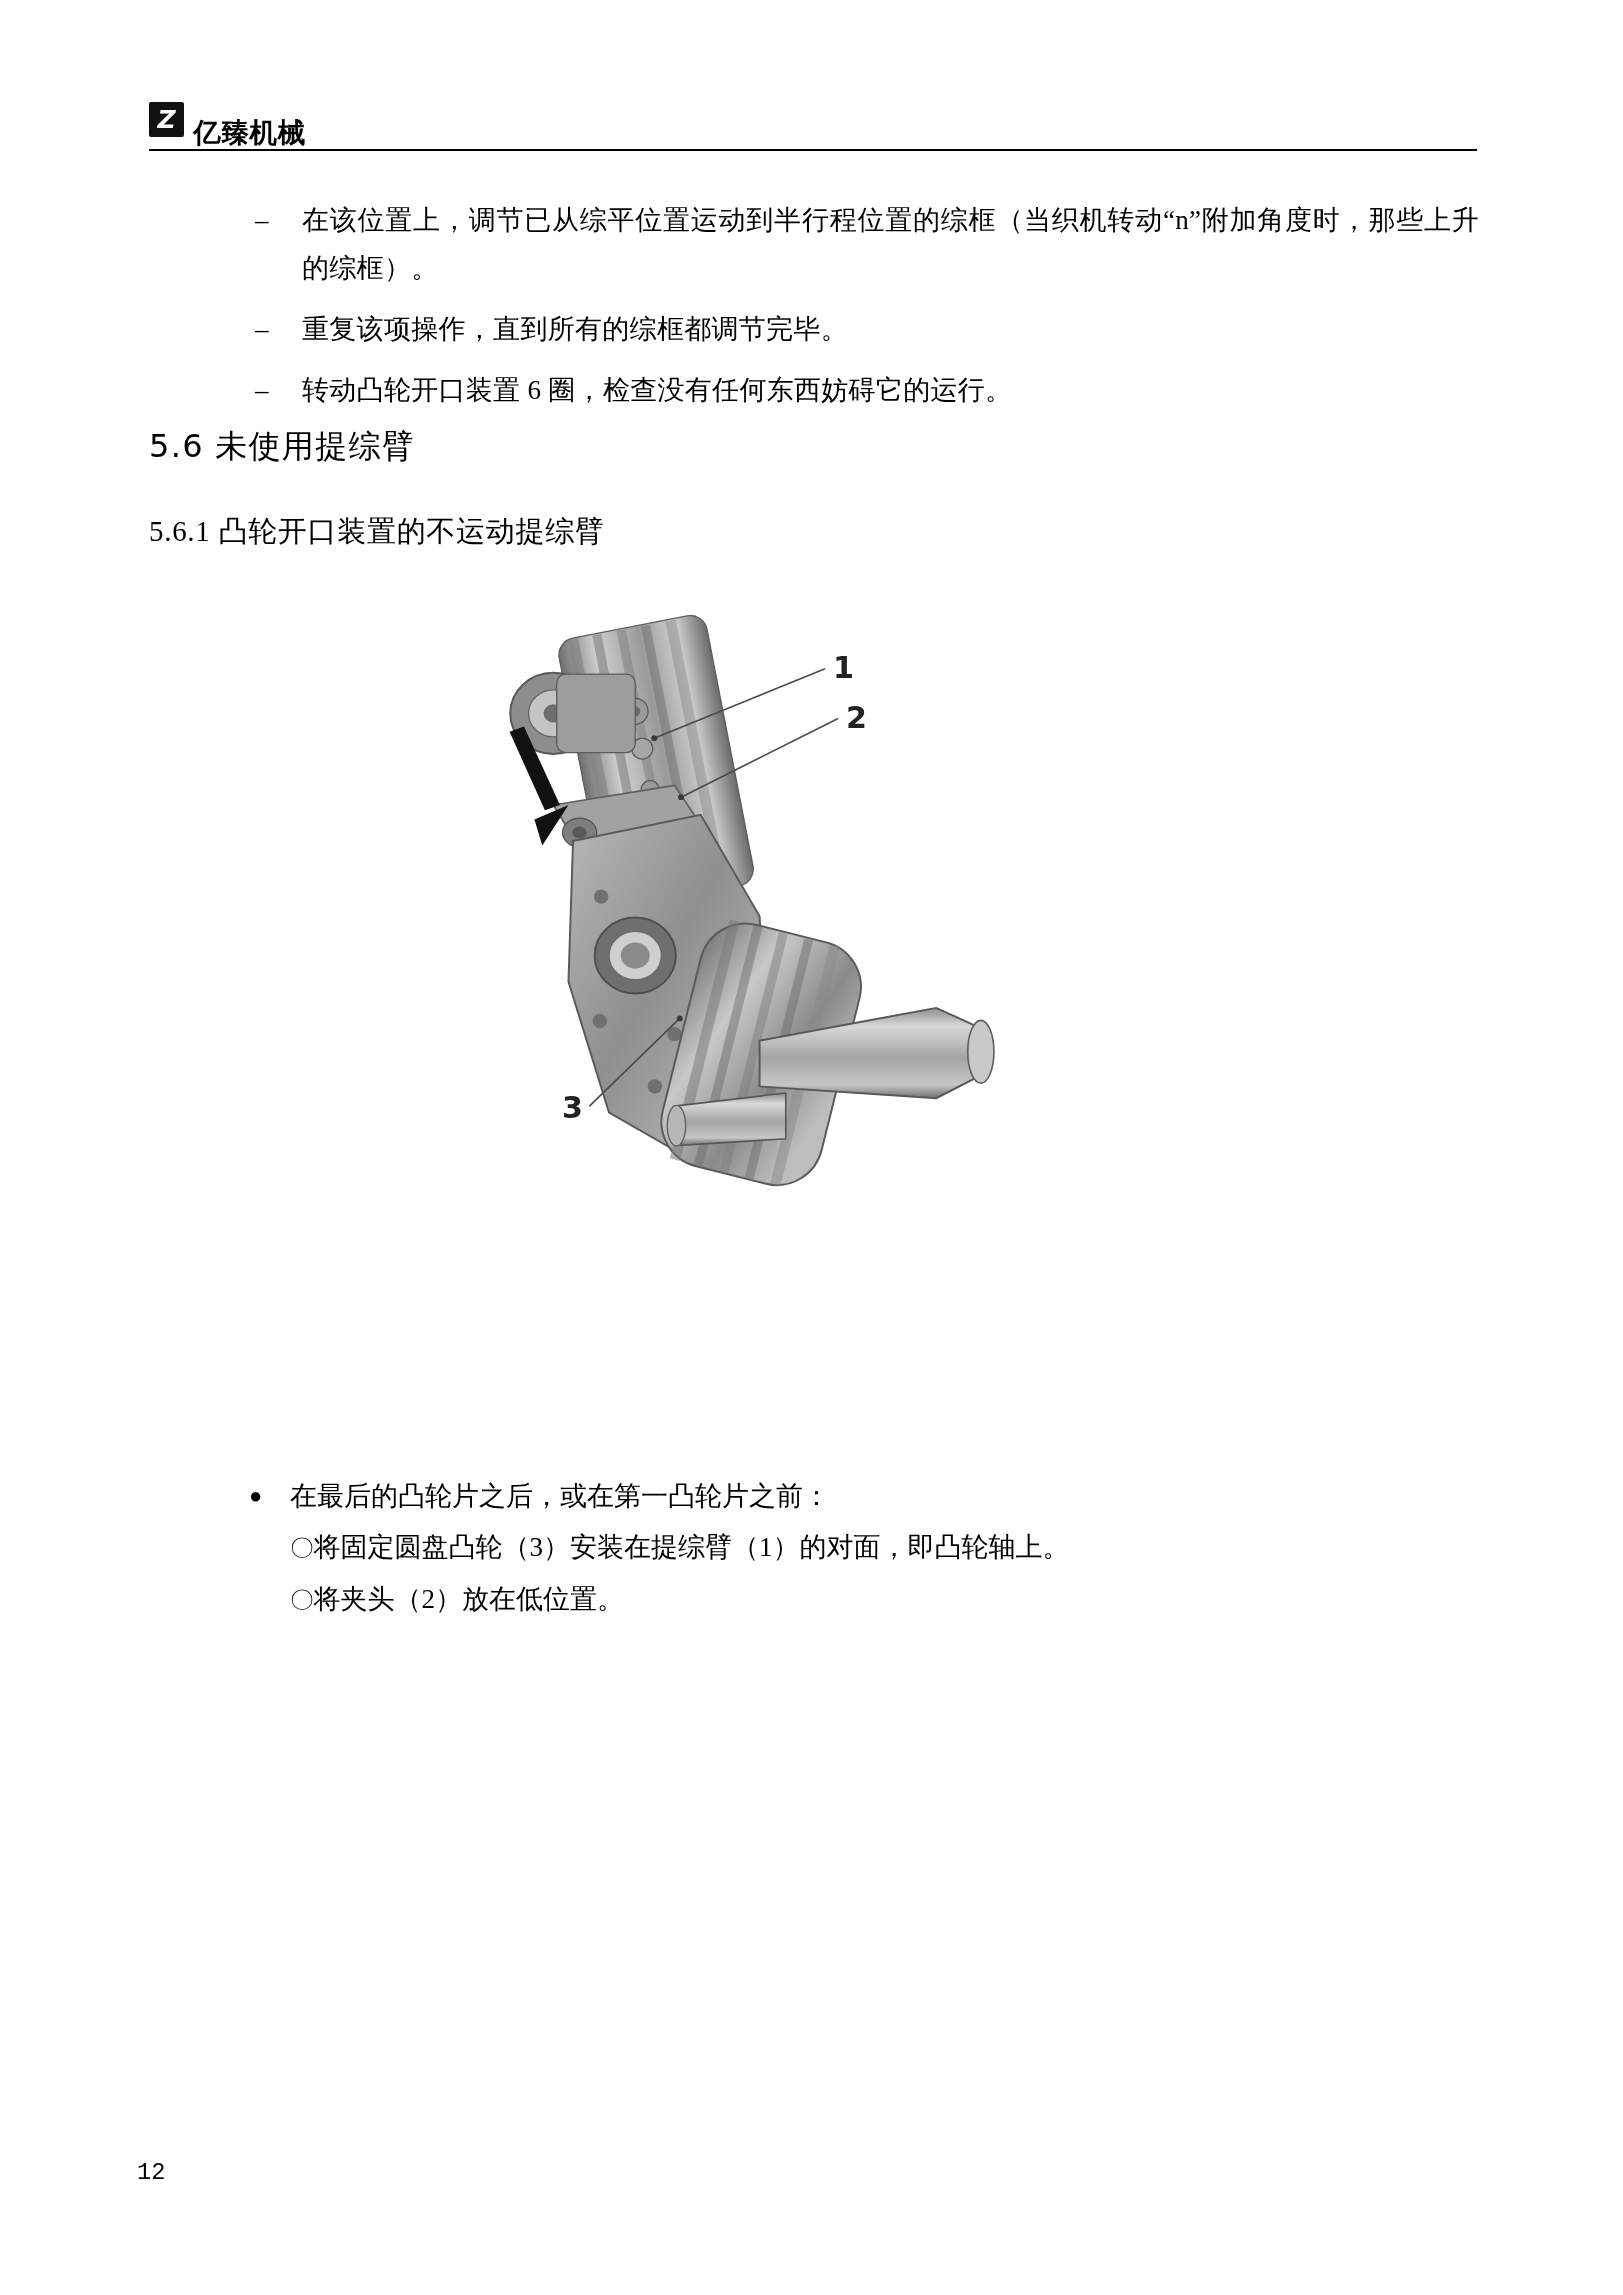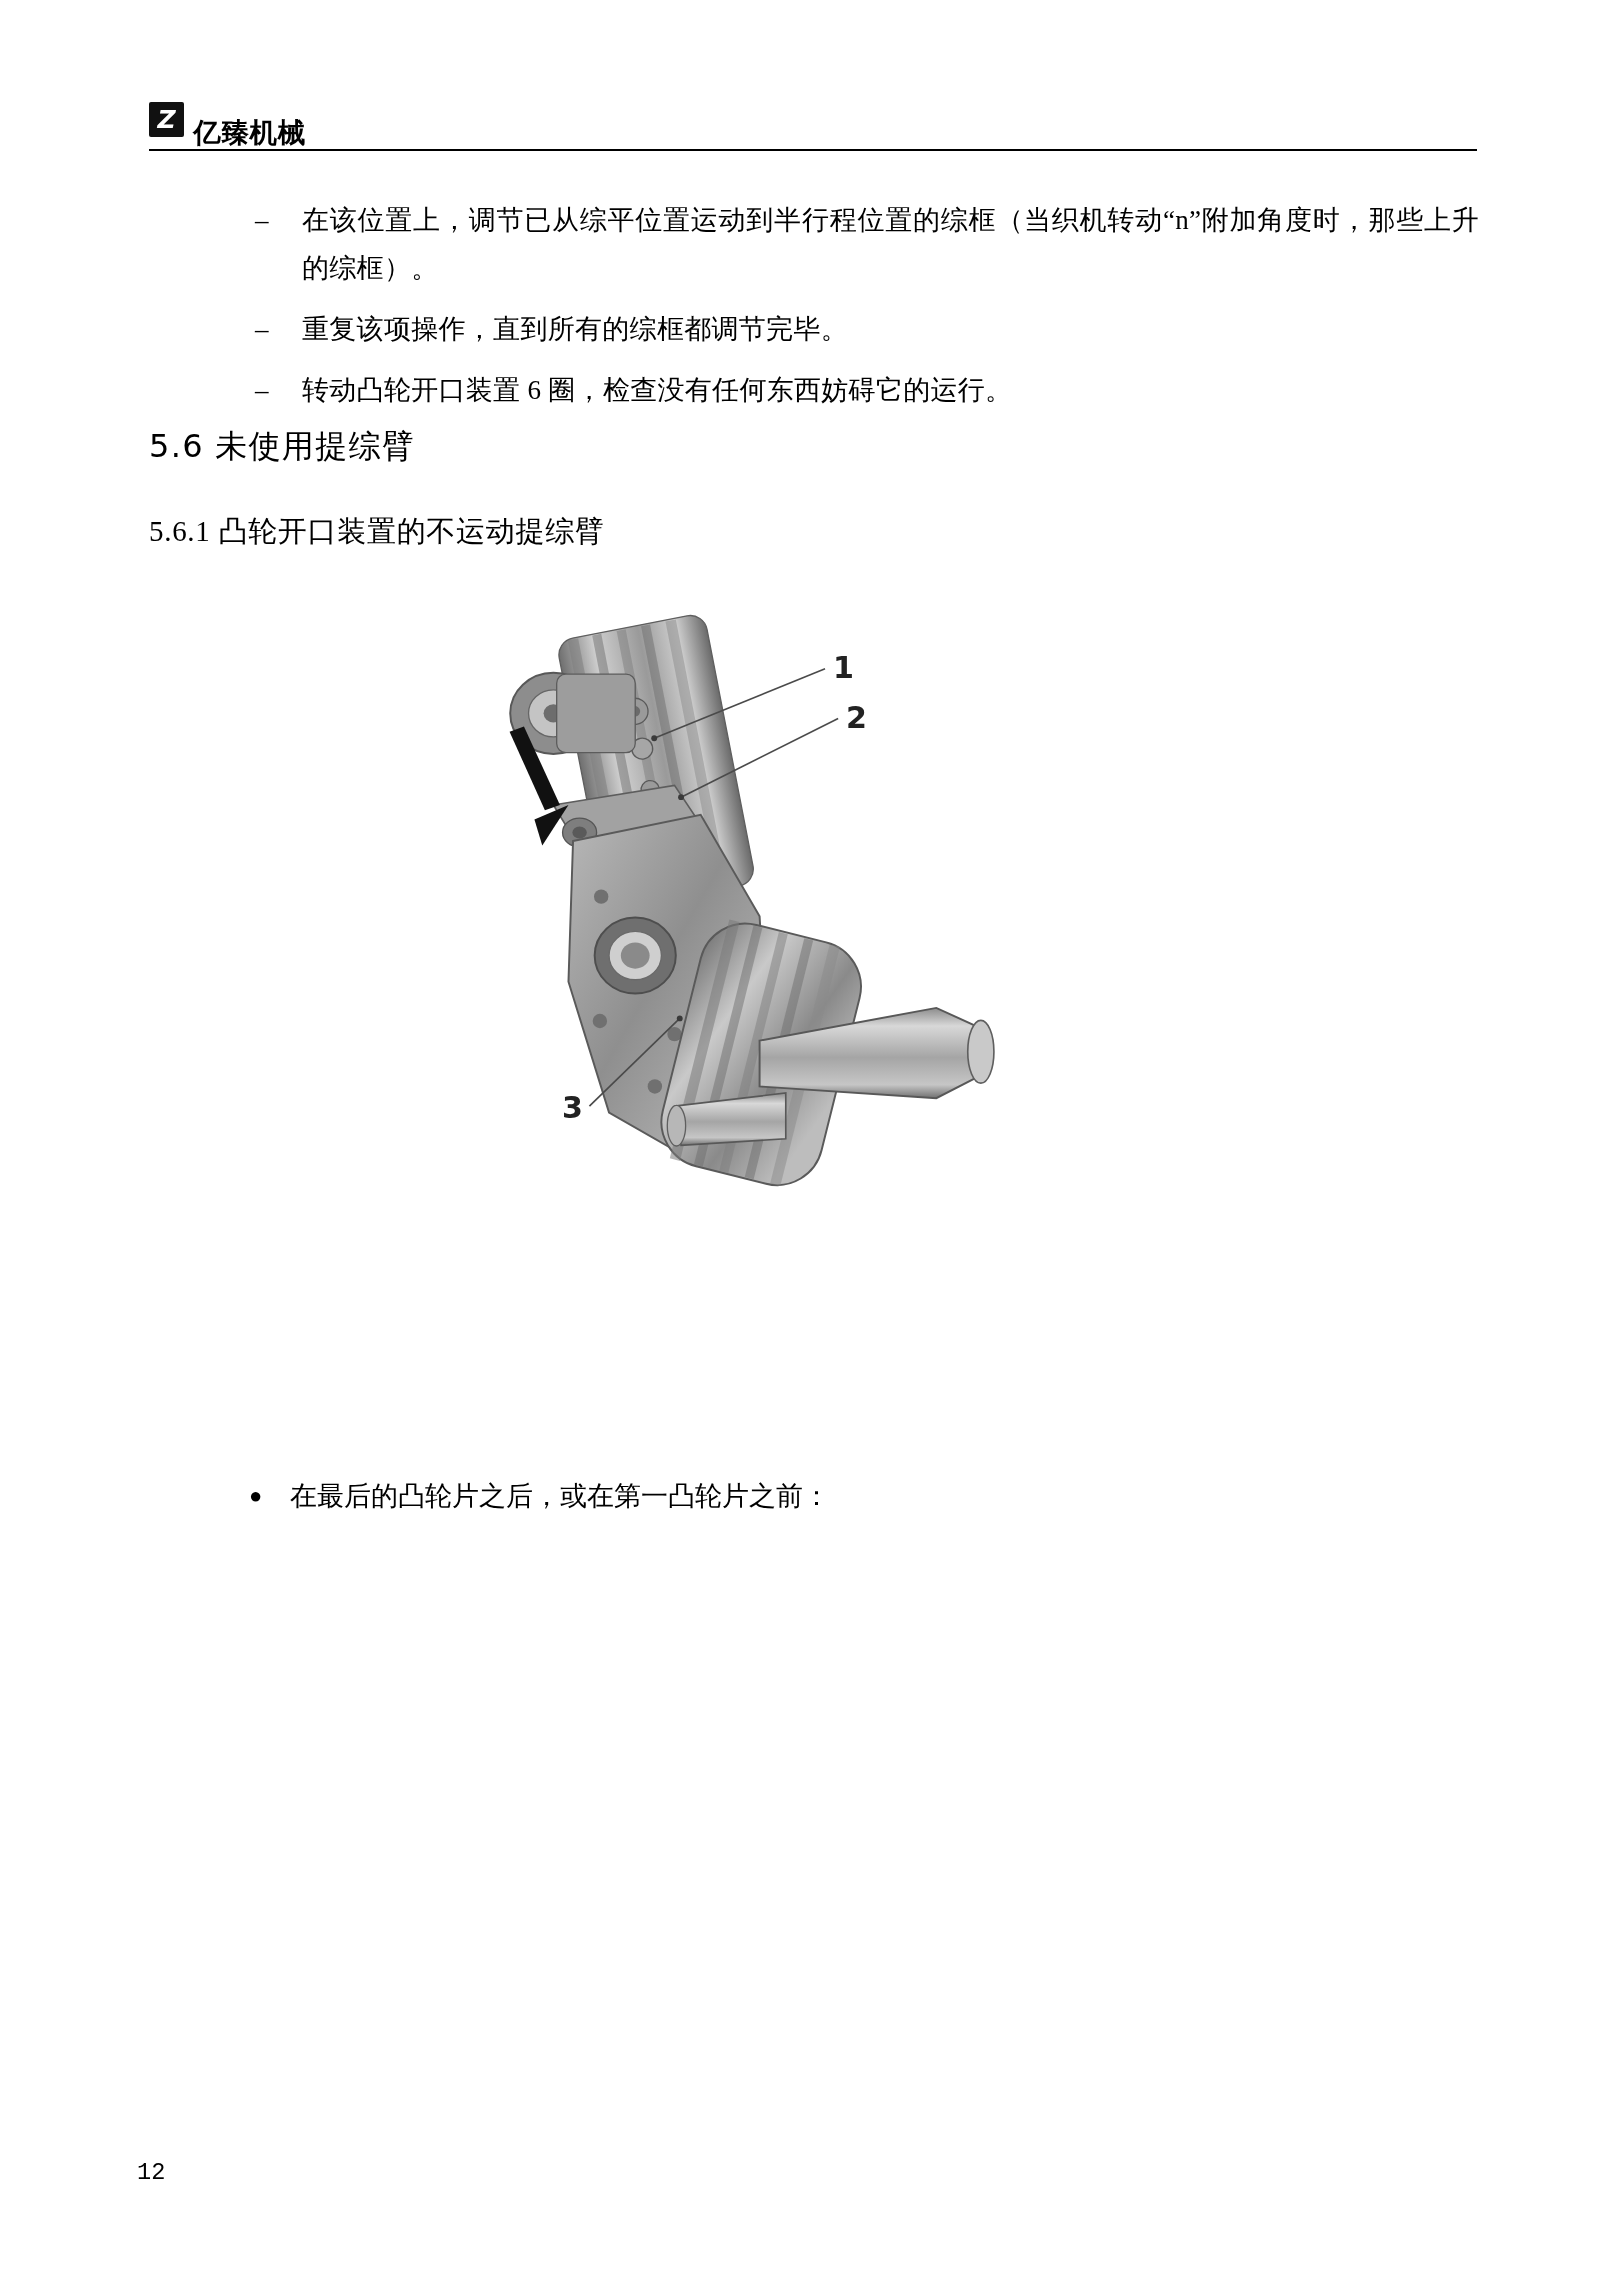--- a/index.html
+++ b/index.html
@@ -306,18 +306,24 @@
       <text x="258" y="808" font-family="DejaVu Sans, sans-serif" font-size="46" font-weight="bold" fill="#222">3</text>
     </svg>
 
   </div>
 
   <div class="notes">
     <div class="note-main">
       <div class="note-bullet">●</div>
       <div>在最后的凸轮片之后，或在第一凸轮片之前：</div>
     </div>
+    <div class="note-sub">
+      <span class="circ">〇</span><span>将固定圆盘凸轮（3）安装在提综臂（1）的对面，即凸轮轴上。</span>
+    </div>
+    <div class="note-sub">
+      <span class="circ">〇</span><span>将夹头（2）放在低位置。</span>
+    </div>
   </div>
 
   <div class="page-number">12</div>
 
 </div>
 
 
 </body></html>

